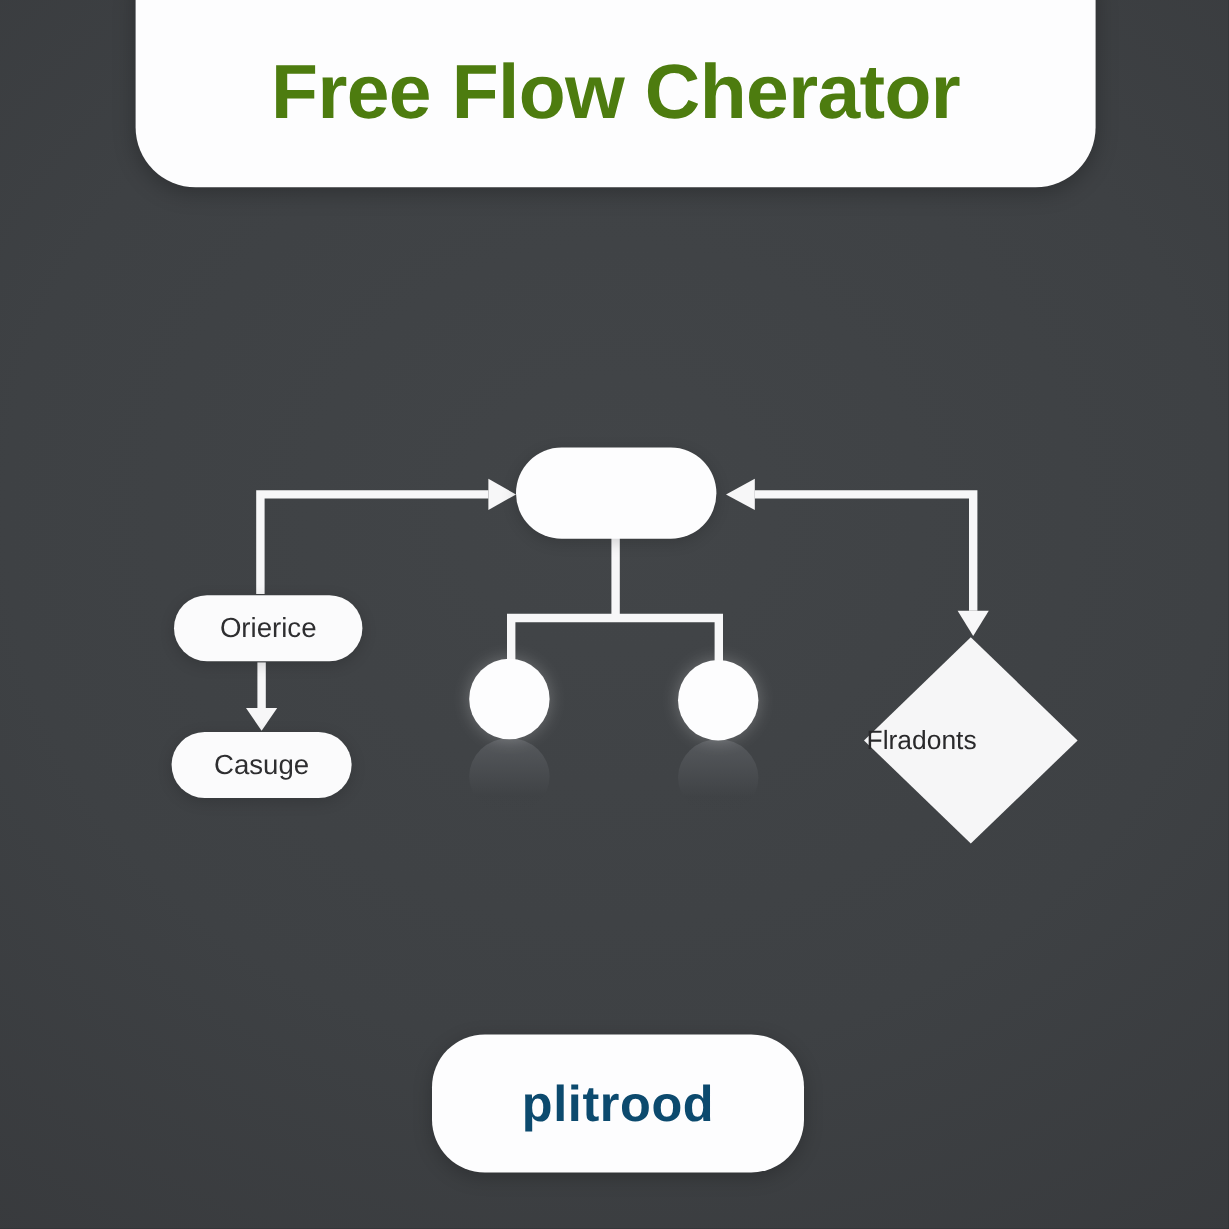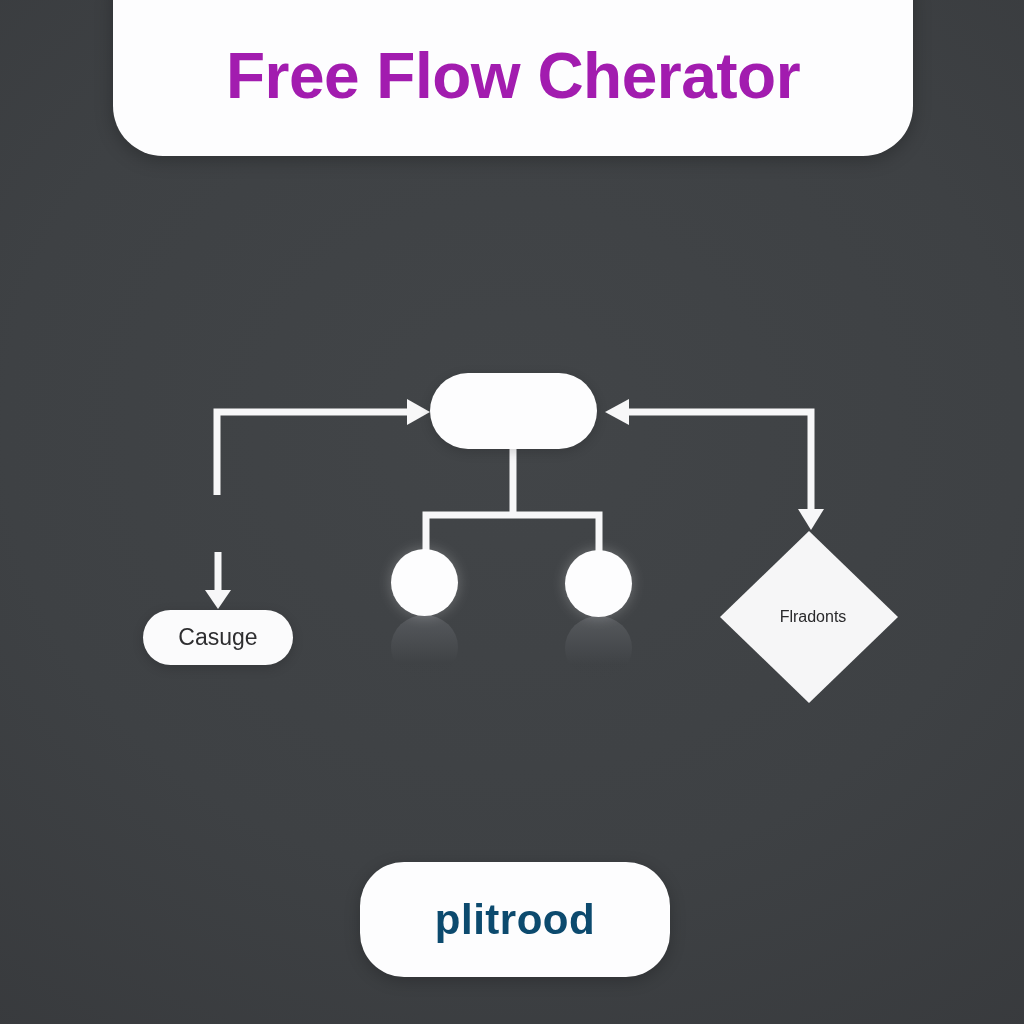--- a/index.html
+++ b/index.html
@@ -43,21 +43,21 @@
     width: 800px; height: 206px;
     border-radius: 50px;
     background: #fdfdfe;
     padding-top: 45px;
     box-shadow: 0 4px 18px rgba(0,0,0,0.25);
   }
   .title-banner .title-text {
     font-size: 64px;
     font-weight: 700;
     letter-spacing: -0.5px;
-    color: #a21caf;
+    color: #4d7c0f;
     white-space: nowrap;
   }
   .hub-pill {
     left: 430px; top: 373px;
     width: 167px; height: 76px;
     border-radius: 38px;
     background: #fdfdfe;
   }
   .pill-small {
     height: 55px;
@@ -78,26 +78,26 @@
   .reflection {
     position: absolute;
     width: 67px; height: 64px;
     border-radius: 50%;
     background: linear-gradient(180deg, #56595d 0%, rgba(62,65,68,0.25) 75%, rgba(62,65,68,0) 100%);
   }
   .reflection-left  { left: 391px; top: 615px; }
   .reflection-right { left: 565px; top: 616px; }
   .diamond-label {
     position: absolute;
-    left: 728px; top: 604px;
+    left: 683px; top: 604px;
     width: 170px; height: 26px;
     display: flex;
     align-items: center;
     justify-content: center;
-    font-size: 16px;
+    font-size: 22px;
     color: #29292b;
   }
   .action-button {
     left: 360px; top: 862px;
     width: 310px; height: 115px;
     border-radius: 44px;
     background: #fdfdfe;
     font-size: 42px;
     font-weight: 600;
     letter-spacing: 0.5px;
@@ -130,20 +130,23 @@
   </svg>
 
   <div class="node title-banner">
     <span class="title-text">Free Flow Cherator</span>
   </div>
 
   <div class="node hub-pill">
     <span></span>
   </div>
 
+  <div class="node pill-small pill-orierice">
+    <span>Orierice</span>
+  </div>
   <div class="node pill-small pill-casuge">
     <span>Casuge</span>
   </div>
 
   <div class="reflection reflection-left"></div>
   <div class="reflection reflection-right"></div>
   <div class="circle circle-left"></div>
   <div class="circle circle-right"></div>
 
   <div class="diamond-label">Flradonts</div>

